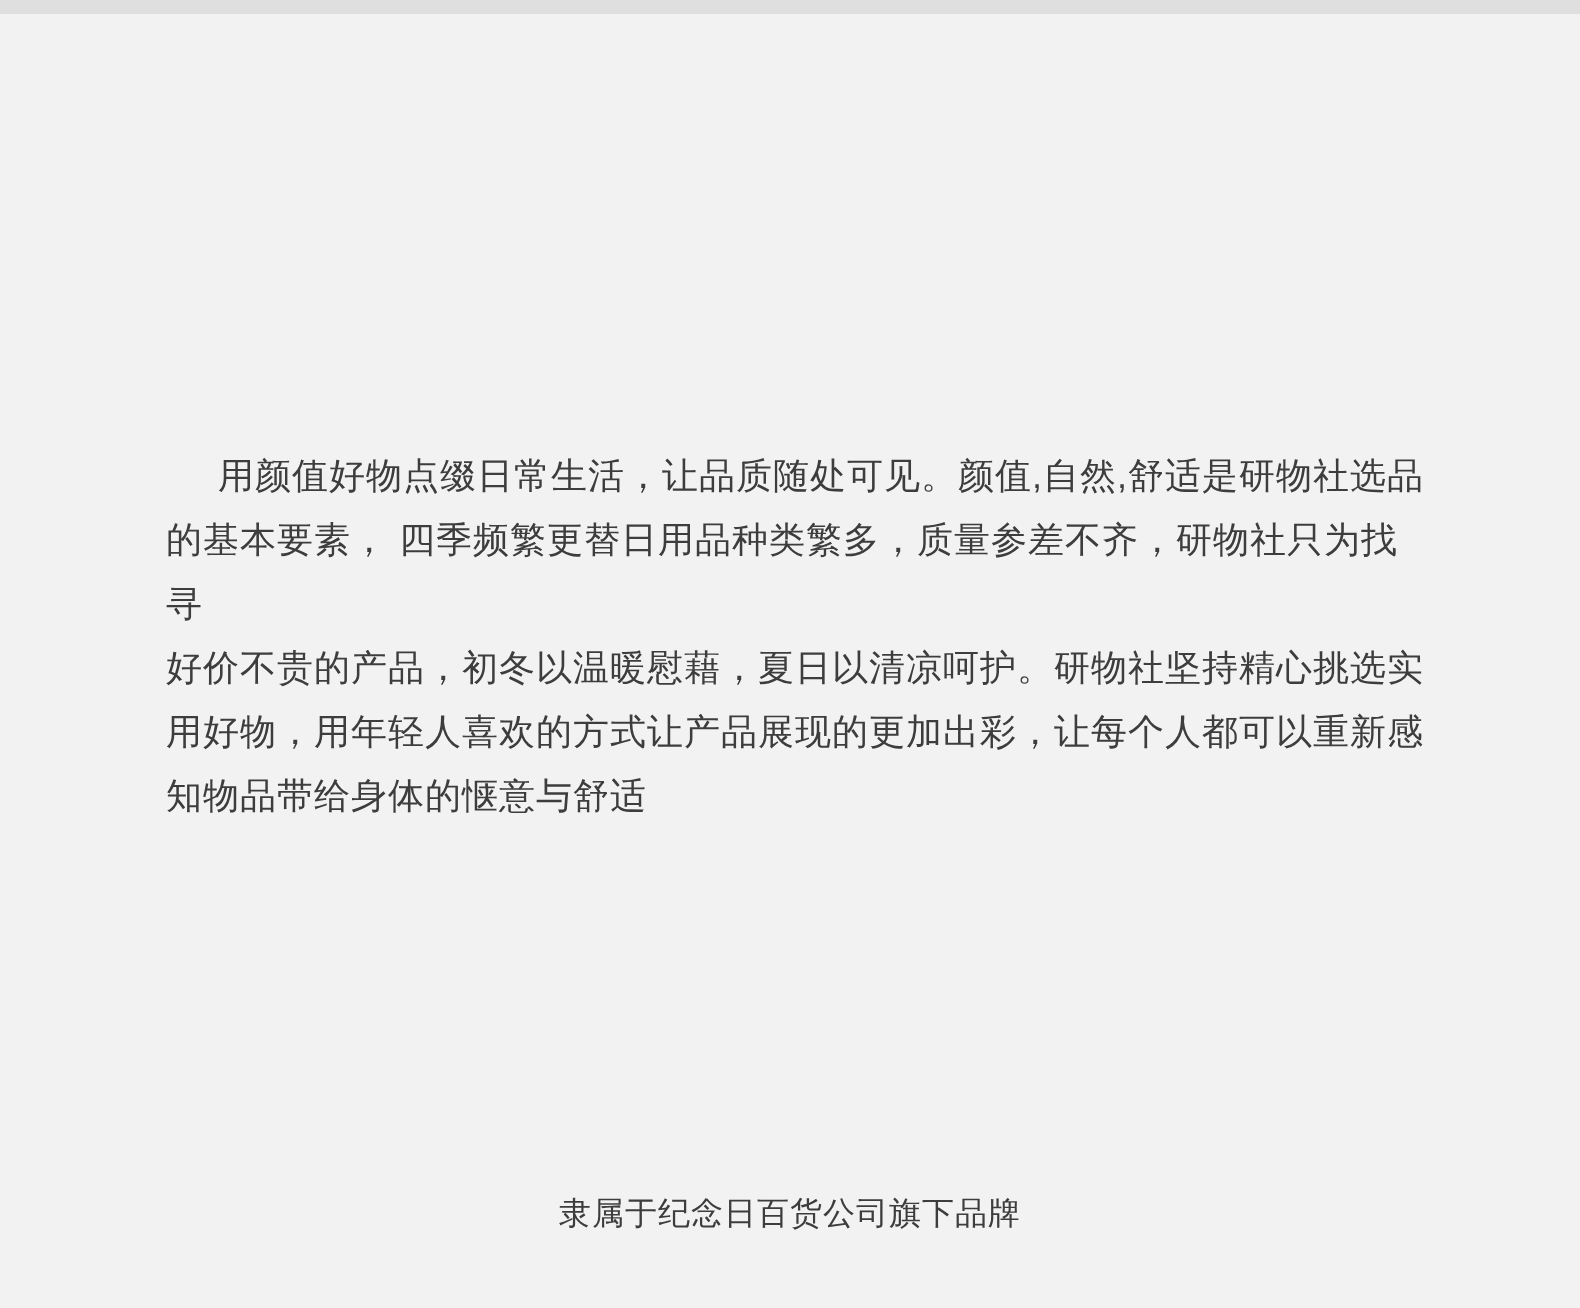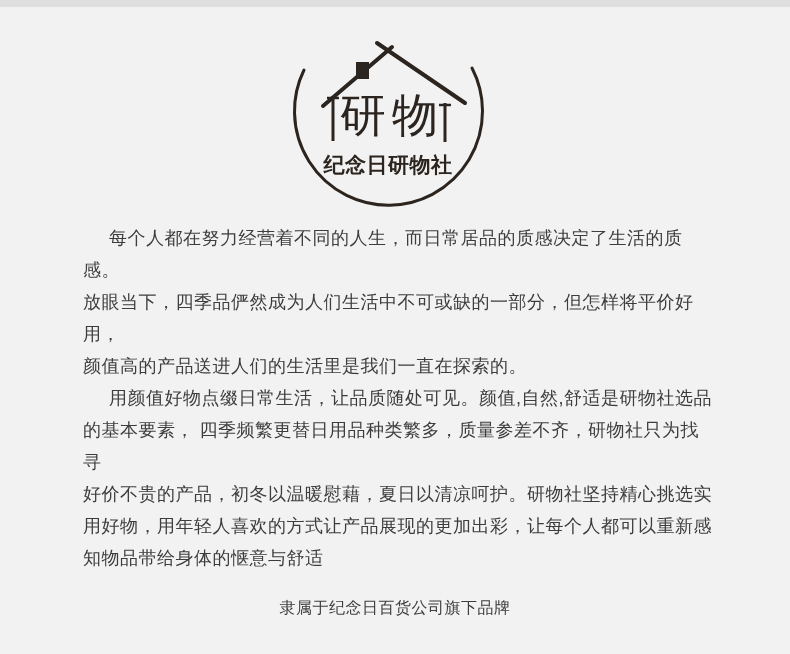--- a/index.html
+++ b/index.html
@@ -67,44 +67,22 @@
     letter-spacing: 0.5px;
   }
 </style>
 </head>
 <body>
 
 <div class="page">
 
   <div class="top-strip"></div>
 
-  <div class="logo-wrap">
-    <svg width="220" height="192" viewBox="0 0 220 192">
-
-      <path d="M 26 40 A 94 94 0 1 0 194 38" fill="none" stroke="#2b241f" stroke-width="3" stroke-linecap="round"></path>
-
-      <path d="M 114 17 L 45 76" fill="none" stroke="#2b241f" stroke-width="4" stroke-linecap="round"></path>
-      <path d="M 99 13 L 187 73" fill="none" stroke="#2b241f" stroke-width="4" stroke-linecap="round"></path>
-
-      <rect x="78" y="32" width="13" height="17" fill="#2b241f"></rect>
-
-      <path d="M 55 66 L 55 111" fill="none" stroke="#2b241f" stroke-width="3" stroke-linecap="butt"></path>
-      <path d="M 49 68 L 61 68" fill="none" stroke="#2b241f" stroke-width="2.5"></path>
-      <path d="M 167 73 L 167 112" fill="none" stroke="#2b241f" stroke-width="3" stroke-linecap="butt"></path>
-      <path d="M 161 75 L 173 75" fill="none" stroke="#2b241f" stroke-width="2.5"></path>
-
-      <text x="114" y="101" text-anchor="middle" class="logo-inner-name">研物</text>
-      <text x="110" y="142" text-anchor="middle" class="logo-full-name">纪念日研物社</text>
-    </svg>
-  </div>
 
   <div class="content">
-    <div class="para">每个人都在努力经营着不同的人生，而日常居品的质感决定了生活的质感。
-放眼当下，四季品俨然成为人们生活中不可或缺的一部分，但怎样将平价好用，
-颜值高的产品送进人们的生活里是我们一直在探索的。</div>
     <div class="para">用颜值好物点缀日常生活，让品质随处可见。颜值,自然,舒适是研物社选品
 的基本要素， 四季频繁更替日用品种类繁多，质量参差不齐，研物社只为找寻
 好价不贵的产品，初冬以温暖慰藉，夏日以清凉呵护。研物社坚持精心挑选实
 用好物，用年轻人喜欢的方式让产品展现的更加出彩，让每个人都可以重新感
 知物品带给身体的惬意与舒适</div>
   </div>
 
   <div class="footer-line">隶属于纪念日百货公司旗下品牌</div>
 
 </div>

